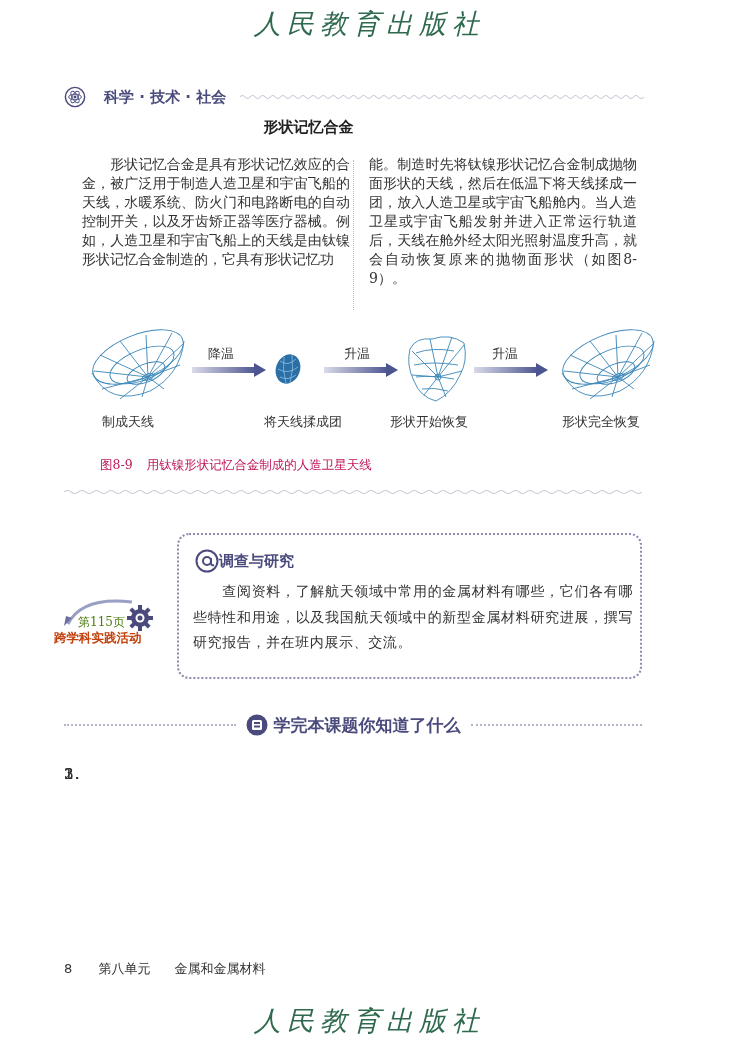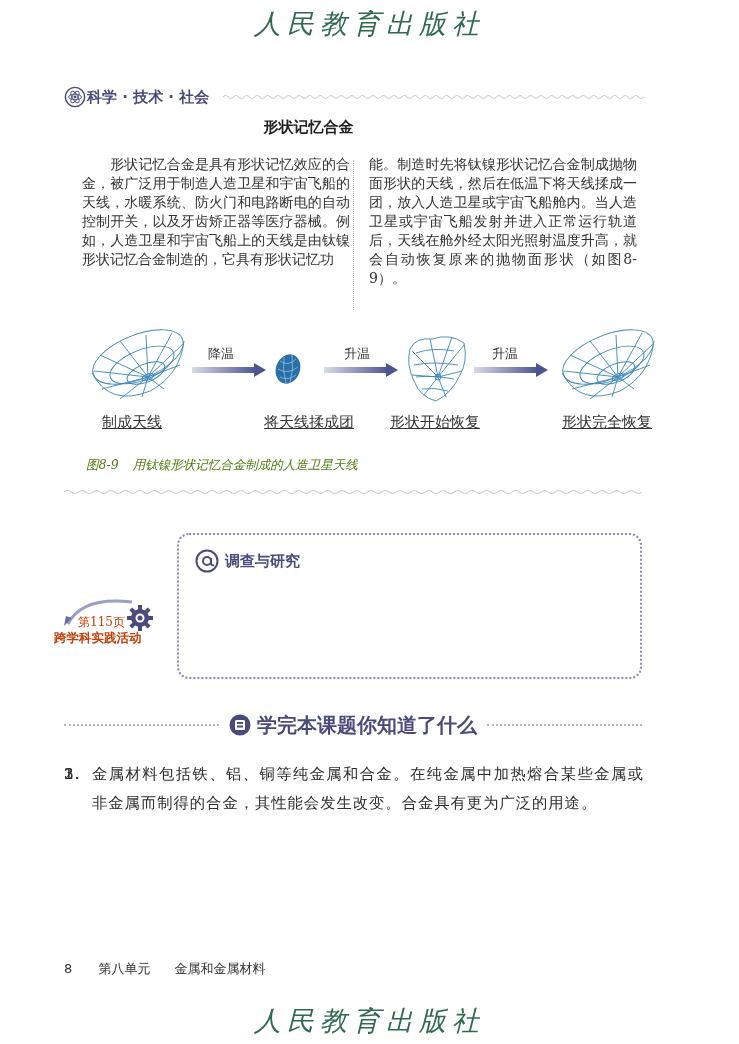--- a/index.html
+++ b/index.html
@@ -7,59 +7,59 @@
   body { position: relative; font-family: "DejaVu Serif", "Liberation Serif", serif; color: #2e2e2e; }
 
   .watermark { position: absolute; left: 0; width: 739px; text-align: center;
     font-family: "DejaVu Serif", serif; font-style: italic; font-size: 27px; color: #2f6a4e;
     letter-spacing: 6px; }
   .watermark.top { top: 6px; }
   .watermark.bottom { top: 1003px; }
 
   .section-head { position: absolute; top: 84px; left: 64px; width: 580px; height: 26px; display: flex; align-items: center; }
   .section-head .icon { width: 22px; height: 22px; }
-  .section-head .label { font-family: "DejaVu Sans", sans-serif; font-size: 15px; font-weight: bold; color: #4a4b7c; margin-left: 1px; white-space: nowrap; }
+  .section-head .label { font-family: "DejaVu Sans", sans-serif; font-size: 15px; font-weight: bold; color: #4a4b7c; margin-left: 18px; white-space: nowrap; }
   .section-head .wave { flex: 1; height: 8px; margin-left: 14px; }
 
   .article-title { position: absolute; top: 118px; left: 0; width: 617px; text-align: center; font-size: 15px; font-weight: bold; color: #222; }
 
   .col { position: absolute; top: 155px; width: 268px; font-size: 14px; line-height: 19px; color: #333; text-align: justify; }
   .col.left { left: 82px; }
   .col.right { left: 369px; }
   .col-divider { position: absolute; left: 353px; top: 160px; width: 0; height: 150px; border-left: 1px dotted #bbb; }
 
   .figure { position: absolute; top: 325px; left: 80px; width: 580px; height: 110px; }
   .fig-item { position: absolute; }
-  .fig-caption-label { position: absolute; font-size: 15px; color: #333; white-space: nowrap; text-decoration: underline; }
+  .fig-caption-label { position: absolute; font-size: 13px; color: #333; white-space: nowrap; }
   .arrow { position: absolute; height: 18px; }
   .arrow-label { position: absolute; font-size: 13px; color: #333; white-space: nowrap; }
 
-  .fig-caption { position: absolute; top: 457px; left: 86px; font-size: 12.5px; color: #4d7c0f; font-style: italic; }
+  .fig-caption { position: absolute; top: 457px; left: 100px; font-size: 12.5px; color: #be185d; }
   .fig-caption .num { margin-right: 10px; }
 
   .wave-divider { position: absolute; top: 487px; left: 64px; width: 578px; height: 10px; }
 
   .research-box { position: absolute; top: 533px; left: 177px; width: 465px; height: 146px;
     border: 2px dotted #8b8cb0; border-radius: 12px; }
   .research-title { position: absolute; top: 14px; left: 16px; display: flex; align-items: center; }
   .research-title .icon { width: 24px; height: 24px; }
-  .research-title .label { font-family: Liberation Mono, monospace; font-size: 15px; font-weight: bold; color: #4a4b7c; margin-left: 6px; }
+  .research-title .label { font-family: Liberation Mono, monospace; font-size: 15px; font-weight: bold; color: #4a4b7c; }
   .research-body { position: absolute; top: 44px; left: 14px; width: 440px; font-size: 14px; line-height: 25.5px; color: #333; text-align: justify; letter-spacing: 0.6px; }
 
   .cross-link { position: absolute; top: 592px; left: 54px; width: 110px; height: 60px; }
-  .cross-link .page { position: absolute; top: 22px; left: 24px; font-size: 12px; color: #c2410c; }
+  .cross-link .page { position: absolute; top: 22px; left: 24px; font-size: 12px; color: #4d7c0f; }
   .cross-link .gear { position: absolute; top: 12px; left: 72px; width: 28px; height: 28px; }
   .cross-link .curve { position: absolute; top: 0; left: 8px; width: 80px; height: 34px; }
   .cross-link .activity { position: absolute; top: 38px; left: 0; font-family: "DejaVu Sans", sans-serif; font-size: 12.5px; font-weight: bold; color: #c2410c; white-space: nowrap; }
 
   .summary-head { position: absolute; top: 712px; left: 64px; width: 578px; height: 26px; display: flex; align-items: center; }
   .summary-head .dots { flex: 1; border-top: 2px dotted #b5b5c8; height: 0; }
   .summary-head .center { display: flex; align-items: center; margin: 0 10px; }
   .summary-head .icon { width: 22px; height: 22px; }
-  .summary-head .label { font-family: "DejaVu Sans", sans-serif; font-size: 20px; font-weight: bold; color: #4a4b7c; margin-left: 6px; white-space: nowrap; }
+  .summary-head .label { font-family: "DejaVu Sans", sans-serif; font-size: 17px; font-weight: bold; color: #4a4b7c; margin-left: 6px; white-space: nowrap; }
 
   .summary-list { position: absolute; top: 760px; left: 64px; width: 580px; list-style: none; }
   .summary-list li { position: relative; padding-left: 28px; font-size: 15.3px; line-height: 29px; color: #2e2e2e; letter-spacing: 1px; text-align: justify; }
   .summary-list li .n { position: absolute; left: 0; top: 0; }
 
   .footer { position: absolute; top: 960px; left: 64px; font-size: 13px; color: #333; white-space: nowrap; }
   .footer .pg { font-family: "DejaVu Sans", sans-serif; margin-right: 22px; }
   .footer .unit { margin-right: 20px; }
 </style>
 </head>
@@ -191,40 +191,41 @@
 
 <div class="research-box">
   <div class="research-title">
     <svg class="icon" viewBox="0 0 24 24">
       <circle cx="12" cy="12" r="10.5" fill="none" stroke="#4a4b7c" stroke-width="2"></circle>
       <circle cx="12" cy="12" r="4" fill="none" stroke="#4a4b7c" stroke-width="2"></circle>
       <path d="M16 9 L16 14 Q16 17 19 16" fill="none" stroke="#4a4b7c" stroke-width="2"></path>
     </svg>
     <span class="label">调查与研究</span>
   </div>
+  <div class="research-body">　　查阅资料，了解航天领域中常用的金属材料有哪些，它们各有哪些特性和用途，以及我国航天领域中的新型金属材料研究进展，撰写研究报告，并在班内展示、交流。</div>
 </div>
 
 <div class="summary-head">
   <div class="dots"></div>
   <div class="center">
     <svg class="icon" viewBox="0 0 22 22">
       <circle cx="11" cy="11" r="10.5" fill="#4a4b7c"></circle>
       <rect x="6" y="6" width="10" height="10" rx="1.5" fill="#fff"></rect>
       <rect x="8" y="8" width="6" height="2" fill="#4a4b7c"></rect>
       <rect x="8" y="11.5" width="6" height="2" fill="#4a4b7c"></rect>
     </svg>
     <span class="label">学完本课题你知道了什么</span>
   </div>
   <div class="dots"></div>
 </div>
 
 <ul class="summary-list">
   <li><span class="n">1.</span></li>
   <li><span class="n">2.</span></li>
-  <li><span class="n">3.</span><span>金属材料包括铁、铝、铜等纯金属和合金。在纯金属中加热熔合某些金属或非金属而制得的合金，其性能会发生改变。合金具有更为广泛的用途。</span></li>
+  <li><span class="n">3.</span></li>
 </ul>
 
 <div class="footer">
   <span class="pg">8</span>
   <span class="unit">第八单元</span>
   <span>金属和金属材料</span>
 </div>
 
 <div class="watermark bottom">人民教育出版社</div>
 

